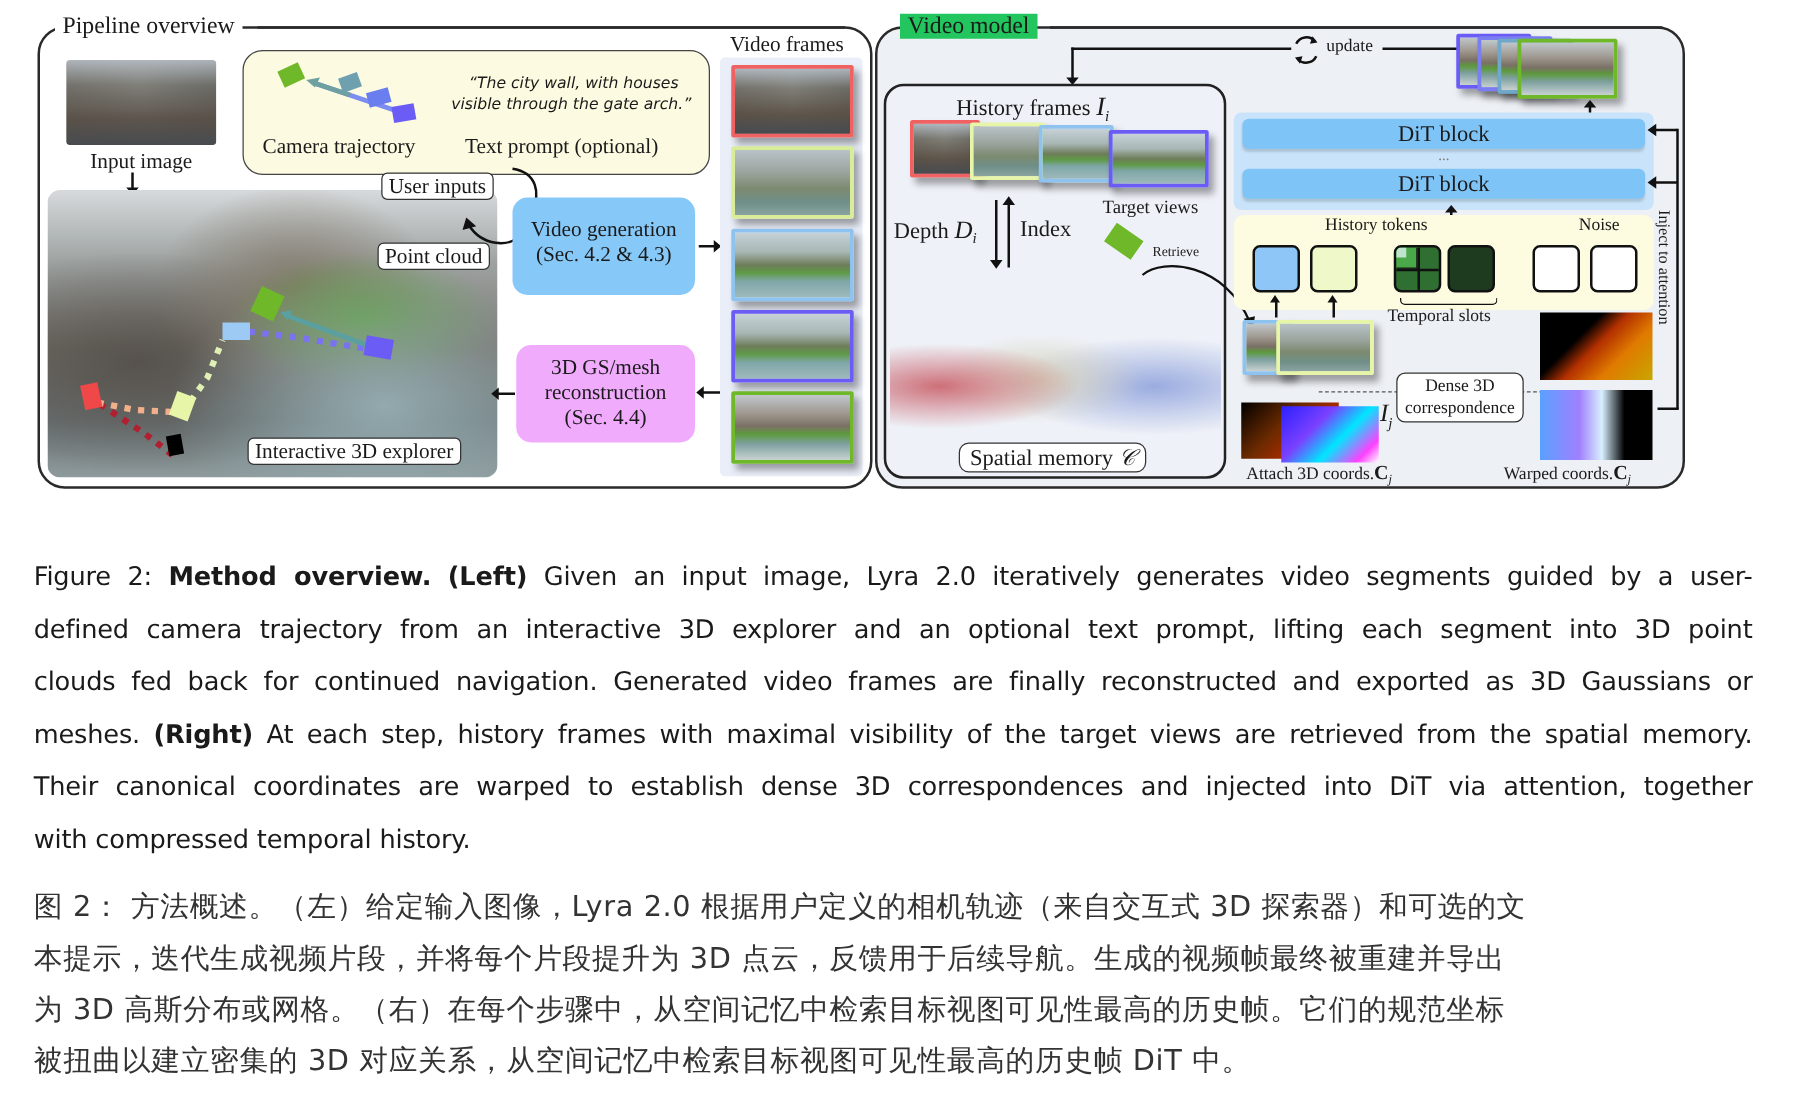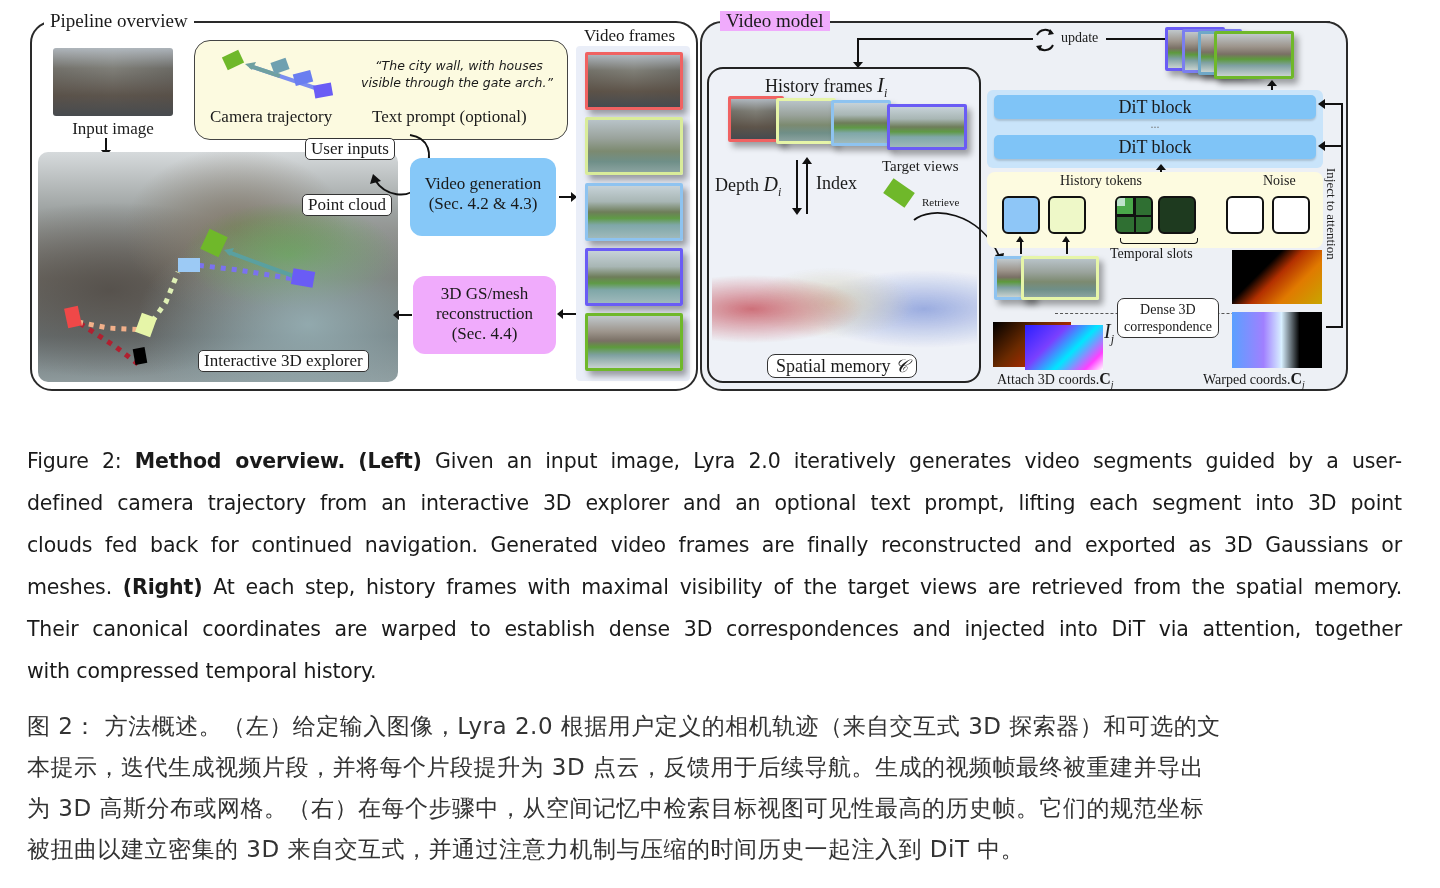--- a/index.html
+++ b/index.html
@@ -150,21 +150,21 @@
 
   <div class="abs" style="left:576px;top:46px;width:114px;height:335px;background:#eaeef8;border-radius:4px;"></div>
   <div class="abs serif" style="left:584px;top:26px;font-size:17px;text-align:center;">Video frames</div>
   <div class="thumb scene-town" style="left:585px;top:52px;width:98px;height:58px;border-color:#f06262;"></div>
   <div class="thumb scene-bridge" style="left:585px;top:117px;width:98px;height:58px;border-color:#d9ec9a;"></div>
   <div class="thumb scene-river" style="left:585px;top:183px;width:98px;height:58px;border-color:#8ec3f0;"></div>
   <div class="thumb scene-river" style="left:585px;top:248px;width:98px;height:58px;border-color:#6a5cf5;"></div>
   <div class="thumb scene-castle" style="left:585px;top:313px;width:98px;height:58px;border-color:#6fb82a;"></div>
 
   <div class="panel" style="left:700px;top:21px;width:648px;height:370px;background:#edf0f5;"></div>
-  <div class="panel-title serif" style="left:720px;top:11px;background:#f0abfc;">Video model</div>
+  <div class="panel-title serif" style="left:720px;top:11px;background:#22c55e;">Video model</div>
   <div class="abs" style="left:840px;top:21px;width:490px;height:2px;background:#2a2a2a;"></div>
 
   <div class="arrow-line" style="left:857px;top:38px;width:176px;height:2px;"></div>
   <div class="arrow-line" style="left:1106px;top:38px;width:60px;height:2px;"></div>
   <div class="arrow-line" style="left:857px;top:38px;width:2px;height:26px;"></div>
   <div class="abs" style="left:853px;top:62px;width:0;height:0;border-left:5px solid transparent;border-right:5px solid transparent;border-top:6px solid #111;"></div>
   <svg class="abs" style="left:1032px;top:27px;" width="26" height="26" viewBox="0 0 26 26">
     <path d="M 5 8 A 9 9 0 0 1 20 6" stroke="#111" stroke-width="2" fill="none"></path>
     <path d="M 21 18 A 9 9 0 0 1 6 20" stroke="#111" stroke-width="2" fill="none"></path>
     <path d="M 18 2 L 22 7 L 16 8 Z" fill="#111"></path>
@@ -287,14 +287,14 @@
   <span class="cap-line just">clouds fed back for continued navigation. Generated video frames are finally reconstructed and exported as 3D Gaussians or</span>
   <span class="cap-line just"><span>meshes.</span> <b>(Right)</b> <span>At each step, history frames with maximal visibility of the target views are retrieved from the spatial memory.</span></span>
   <span class="cap-line just">Their canonical coordinates are warped to establish dense 3D correspondences and injected into DiT via attention, together</span>
   <span class="cap-line">with compressed temporal history.</span>
 </div>
 
 <div class="caption-zh" style="top:706px;">
   <span class="cap-line">图 2：  方法概述。（左）给定输入图像，Lyra 2.0 根据用户定义的相机轨迹（来自交互式 3D 探索器）和可选的文</span>
   <span class="cap-line">本提示，迭代生成视频片段，并将每个片段提升为 3D 点云，反馈用于后续导航。生成的视频帧最终被重建并导出</span>
   <span class="cap-line">为 3D 高斯分布或网格。（右）在每个步骤中，从空间记忆中检索目标视图可见性最高的历史帧。它们的规范坐标</span>
-  <span class="cap-line">被扭曲以建立密集的 3D 来自交互式，并通过注意力机制与压缩的时间历史一起注入到 DiT 中。</span>
+  <span class="cap-line">被扭曲以建立密集的 3D 对应关系，从空间记忆中检索目标视图可见性最高的历史帧 DiT 中。</span>
 </div>
 
 </body></html>

